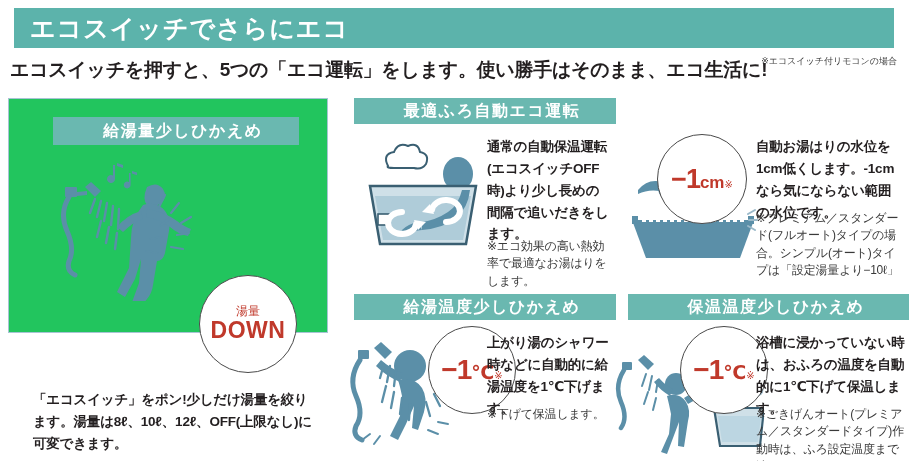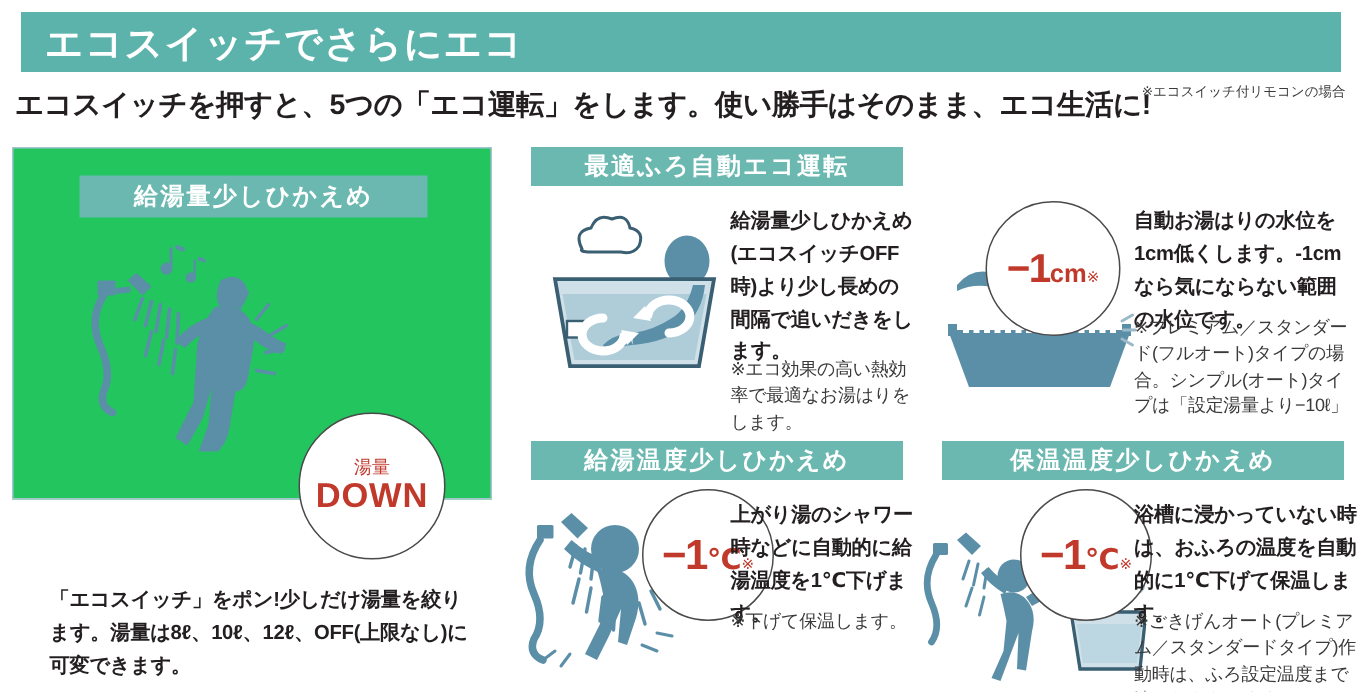--- a/index.html
+++ b/index.html
@@ -36,20 +36,21 @@
 
   
   .panel{position:absolute;box-sizing:border-box;}
   .panel.bordered{border:1px solid #a8c4d4;background:#22c55e;}
 
   .panel-head{
     background:#6ab8b0;color:#ffffff;
     font-size:16px;font-weight:bold;letter-spacing:1.5px;
     text-align:center;display:flex;align-items:center;justify-content:center;
     white-space:nowrap;
+    padding-left:14px;
   }
 
   .body-txt{
     font-size:13.5px;font-weight:bold;line-height:1.62;
     color:#231f20;letter-spacing:-0.2px;
   }
   .note-txt{
     font-size:12px;line-height:1.45;color:#3a3a3a;
     letter-spacing:-0.2px;
   }
@@ -192,21 +193,21 @@
       <g fill="none" stroke="#ffffff" stroke-width="6" stroke-linecap="round">
         <path d="M44 72 a14 11 0 1 0 14 12"></path>
         <path d="M88 82 a14 11 0 1 0 -14 -12"></path>
       </g>
       <g fill="#ffffff">
         <path d="M56 80 l12 2 -8 8 z"></path>
         <path d="M76 74 l-12 -2 8 -8 z"></path>
       </g>
     </svg>
 
-    <div class="body-txt" id="autobath-desc">給湯量少しひかえめ(エコスイッチOFF時)より少し長めの間隔で追いだきをします。</div>
+    <div class="body-txt" id="autobath-desc">通常の自動保温運転(エコスイッチOFF時)より少し長めの間隔で追いだきをします。</div>
     <div class="note-txt" id="autobath-note">※エコ効果の高い熱効率で最適なお湯はりをします。</div>
   </div>
 
   <div class="panel" id="panel-fill">
 
     <svg class="art" style="left:6px;top:60px;" width="130" height="105" viewBox="0 0 130 105">
       <g fill="#5b8fa8">
 
         <circle cx="42" cy="30" r="12"></circle>
         <path d="M10 32 q10 -12 24 -8 l-2 9 q-12 -2 -22 3 z"></path>

